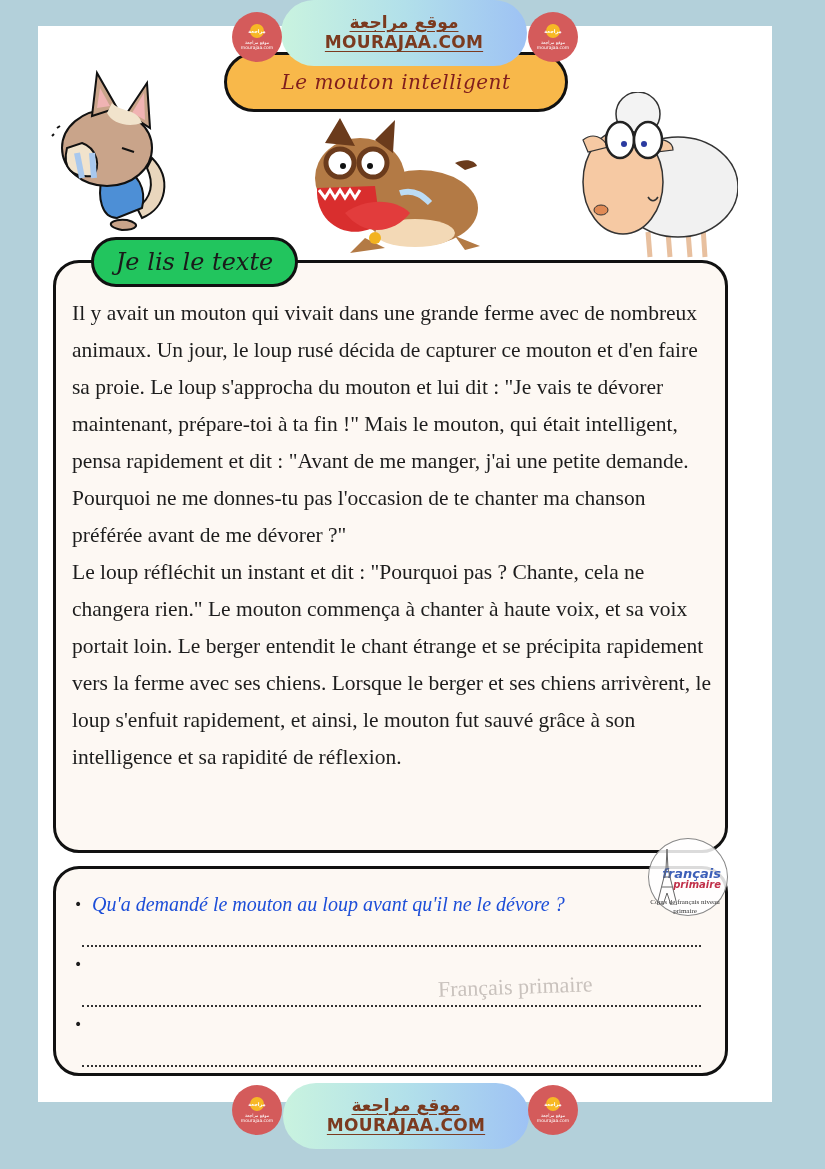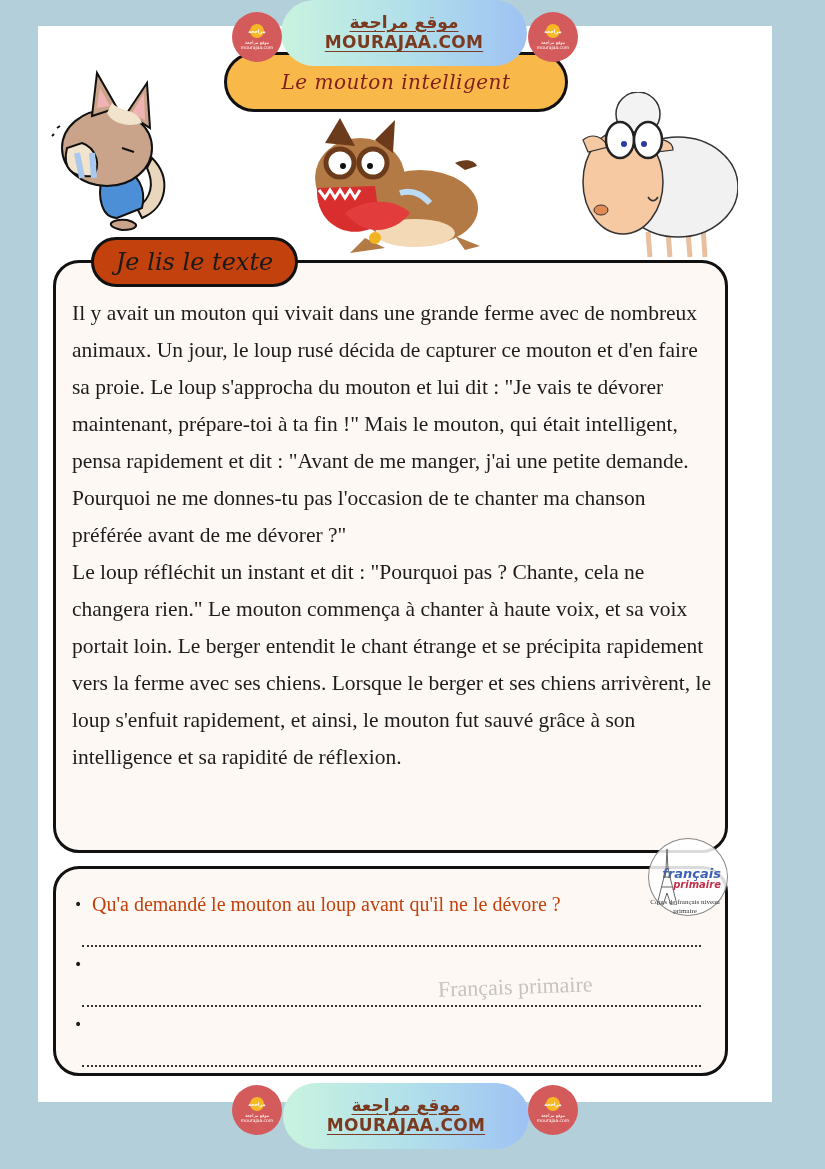--- a/index.html
+++ b/index.html
@@ -45,21 +45,21 @@
     background: #f8b84a; border: 3px solid #111; border-radius: 30px;
     display: flex; align-items: center; justify-content: center; z-index: 3;
   }
   .title-pill span {
     font-family: "DejaVu Serif", serif; font-style: italic; font-size: 20px; color: #7f1d1d;
     letter-spacing: 0.5px;
   }
   
   .section-pill {
     position: absolute; left: 91px; top: 237px; width: 207px; height: 50px;
-    background: #c2410c; border: 3px solid #111; border-radius: 25px;
+    background: #22c55e; border: 3px solid #111; border-radius: 25px;
     display: flex; align-items: center; justify-content: center; z-index: 4;
   }
   .section-pill span {
     font-family: "DejaVu Serif", serif; font-style: italic; font-size: 24px; color: #1a1a1a;
   }
   
   .text-box {
     position: absolute; left: 53px; top: 260px; width: 675px; height: 593px;
     background: #fdf8f3; border: 3px solid #111; border-radius: 26px;
     padding: 32px 14px 8px 16px; z-index: 2;
@@ -68,21 +68,21 @@
     font-family: "Liberation Serif", serif; font-size: 21.5px; line-height: 37px; color: #1d1d1d;
   }
   
   .q-box {
     position: absolute; left: 53px; top: 866px; width: 675px; height: 210px;
     background: #fdf8f3; border: 3px solid #111; border-radius: 26px;
     padding: 18px 24px 0 18px; z-index: 2;
   }
   .q-item { display: flex; align-items: center; height: 34px; }
   .q-bullet { font-size: 14px; width: 18px; color: #1d1d1d; font-family: "DejaVu Sans", sans-serif; }
-  .q-text { font-family: "Liberation Serif", serif; font-size: 20px; color: #c2410c; }
+  .q-text { font-family: "Liberation Serif", serif; font-size: 20px; color: #1d4ed8; font-style: italic; }
   .q-line { height: 26px; border-bottom: 2px dotted #333; margin: 0 0 0 8px; }
   .watermark {
     position: absolute; left: 438px; top: 974px; font-family: "Liberation Serif", serif;
     font-size: 22px; color: #c9c2bd; z-index: 3; transform: rotate(-2deg);
   }
   .stamp {
     position: absolute; left: 636px; top: 838px; width: 80px; height: 78px; border-radius: 50%;
     border: 1px solid #888; background: rgba(255,255,255,0.85); z-index: 4;
     display: flex; flex-direction: column; align-items: flex-end; justify-content: flex-end; padding-right: 6px; margin-left: 12px;
   }

